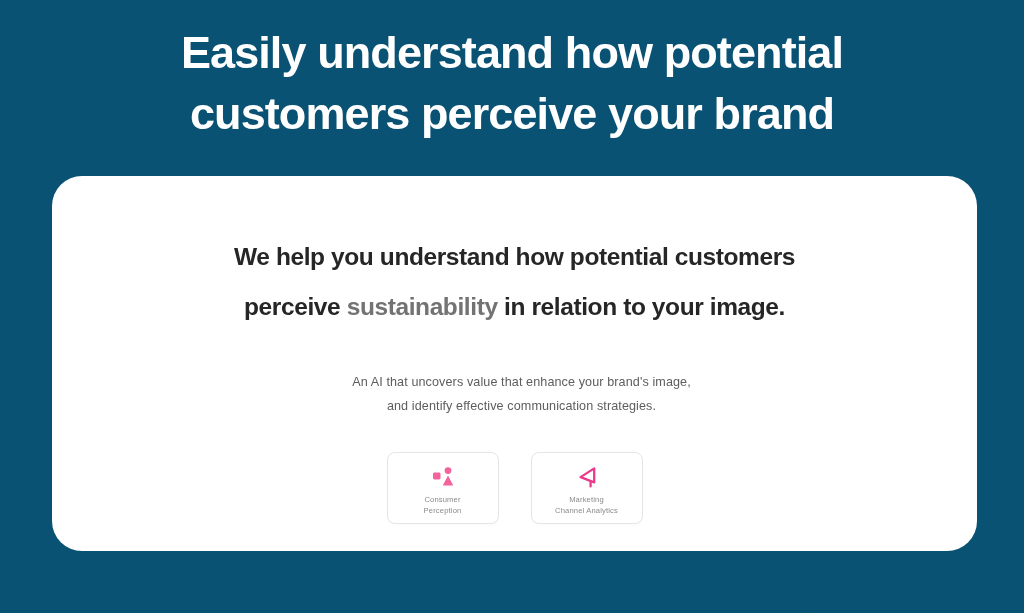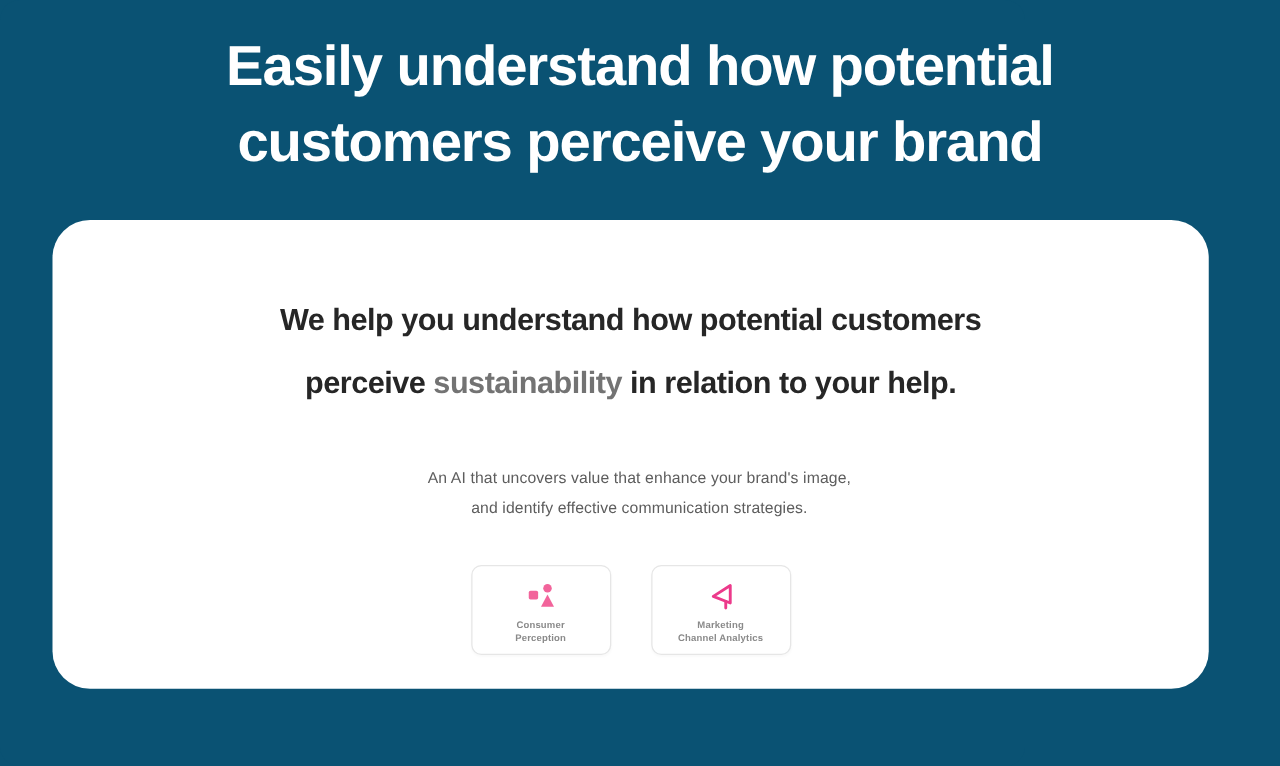--- a/index.html
+++ b/index.html
@@ -37,21 +37,21 @@
     font-weight:700;
     line-height:61px;
     letter-spacing:-0.9px;
     padding:0 90px;
   }
   .hero-heading .line { display:block; white-space:nowrap; }
 
   
   .content-card {
     position:absolute;
-    left:42px;
+    left:52px;
     top:176px;
     width:925px;
     height:375px;
     background:#ffffff;
     border-radius:30px;
   }
 
   
   .lead {
     position:absolute;
@@ -120,41 +120,41 @@
     justify-content:center;
     margin-bottom:5px;
   }
   .feature-icon svg { display:block; }
 
   .feature-label {
     text-align:center;
     color:#8a8a8a;
     font-family:"Liberation Sans", sans-serif;
     font-size:7.6px;
-    font-weight:700;
+    font-weight:400;
     line-height:10.5px;
     letter-spacing:0.15px;
     white-space:pre-line;
   }
 </style>
 </head>
 <body>
 
 <div class="page">
 
   <h1 class="hero-heading">
     <span class="line">Easily understand how potential</span>
     <span class="line">customers perceive your brand</span>
   </h1>
 
   <div class="content-card">
 
     <div class="lead">
       <span class="line">We help you understand how potential customers</span>
-      <span class="line"><span>perceive </span><span class="highlight">sustainability</span><span> in relation to your help.</span></span>
+      <span class="line"><span>perceive </span><span class="highlight">sustainability</span><span> in relation to your image.</span></span>
     </div>
 
     <div class="subtext">
       <span class="line">An AI that uncovers value that enhance your brand's image,</span>
       <span class="line">and identify effective communication strategies.</span>
     </div>
 
     <div class="feature-row">
 
       <div class="feature-card">

